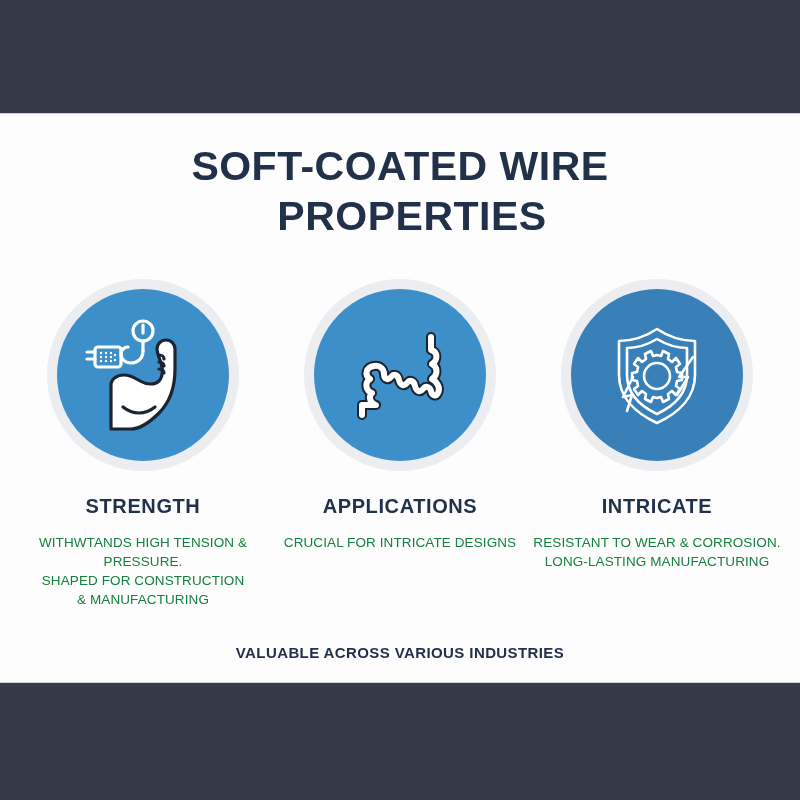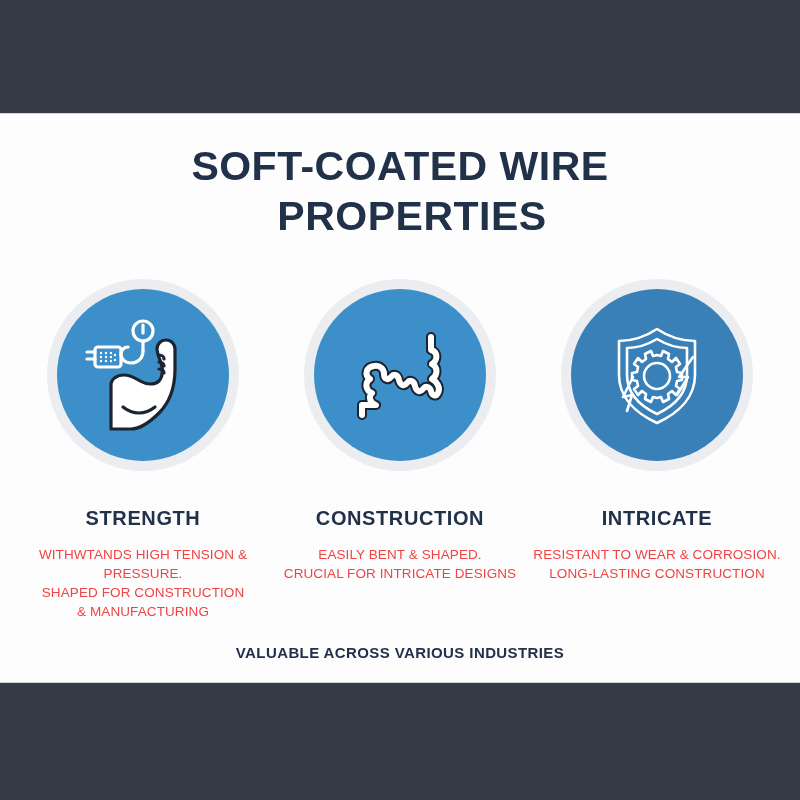--- a/index.html
+++ b/index.html
@@ -73,32 +73,32 @@
     border-radius:50%;
     background:#3d8fc9;
     display:flex;
     align-items:center;
     justify-content:center;
   }
   .disc.alt { background:#3a80b8; }
   .disc svg { display:block; }
 
   .heading {
-    margin-top:36px;
+    margin-top:24px;
     font-size:20px;
     font-weight:bold;
     letter-spacing:0.6px;
     color:#22314a;
     text-align:center;
   }
   .desc {
     margin-top:15px;
     font-size:13.5px;
     line-height:19px;
-    color:#ef4444;
+    color:#15803d;
     text-align:center;
     letter-spacing:0.1px;
     width:265px;
   }
   .desc .line { display:block; }
 
   .footer {
     position:absolute;
     left:0; top:530px;
     width:800px;
@@ -203,23 +203,22 @@
                        C28 64 30 56 38 55 C44 54 48 58 48 63
                        C48 68 52 70 55 66 C58 62 62 64 63 69
                        C64 74 68 76 71 72 C74 68 78 70 79 75
                        C80 80 84 82 87 78 C90 74 94 76 95 80
                        C96 85 100 86 102 82
                        C105 76 100 70 96 68 C102 64 102 56 96 53
                        C102 49 102 41 95 39 L95 26" fill="none" stroke="#ffffff" stroke-width="6" stroke-linecap="round" stroke-linejoin="round"></path>
             </svg>
           </div>
         </div>
-        <div class="heading">CONSTRUCTION</div>
+        <div class="heading">APPLICATIONS</div>
         <div class="desc">
-          <span class="line">EASILY BENT &amp; SHAPED.</span>
           <span class="line">CRUCIAL FOR INTRICATE DESIGNS</span>
         </div>
       </div>
 
       <div class="col">
         <div class="badge">
           <div class="disc alt">
             <svg width="128" height="128" viewBox="0 0 128 128">
               <g fill="none" stroke="#ffffff" stroke-width="2.6" stroke-linecap="round" stroke-linejoin="round">
 
@@ -242,21 +241,21 @@
                 <path d="M100 46 L86 66 L95 66 L84 84"></path>
 
                 <path d="M40 66 L30 86 L39 84 L34 100"></path>
               </g>
             </svg>
           </div>
         </div>
         <div class="heading">INTRICATE</div>
         <div class="desc">
           <span class="line">RESISTANT TO WEAR &amp; CORROSION.</span>
-          <span class="line">LONG-LASTING CONSTRUCTION</span>
+          <span class="line">LONG-LASTING MANUFACTURING</span>
         </div>
       </div>
 
     </div>
 
     <div class="footer">VALUABLE ACROSS VARIOUS INDUSTRIES</div>
 
   </div>
 </div>
 

